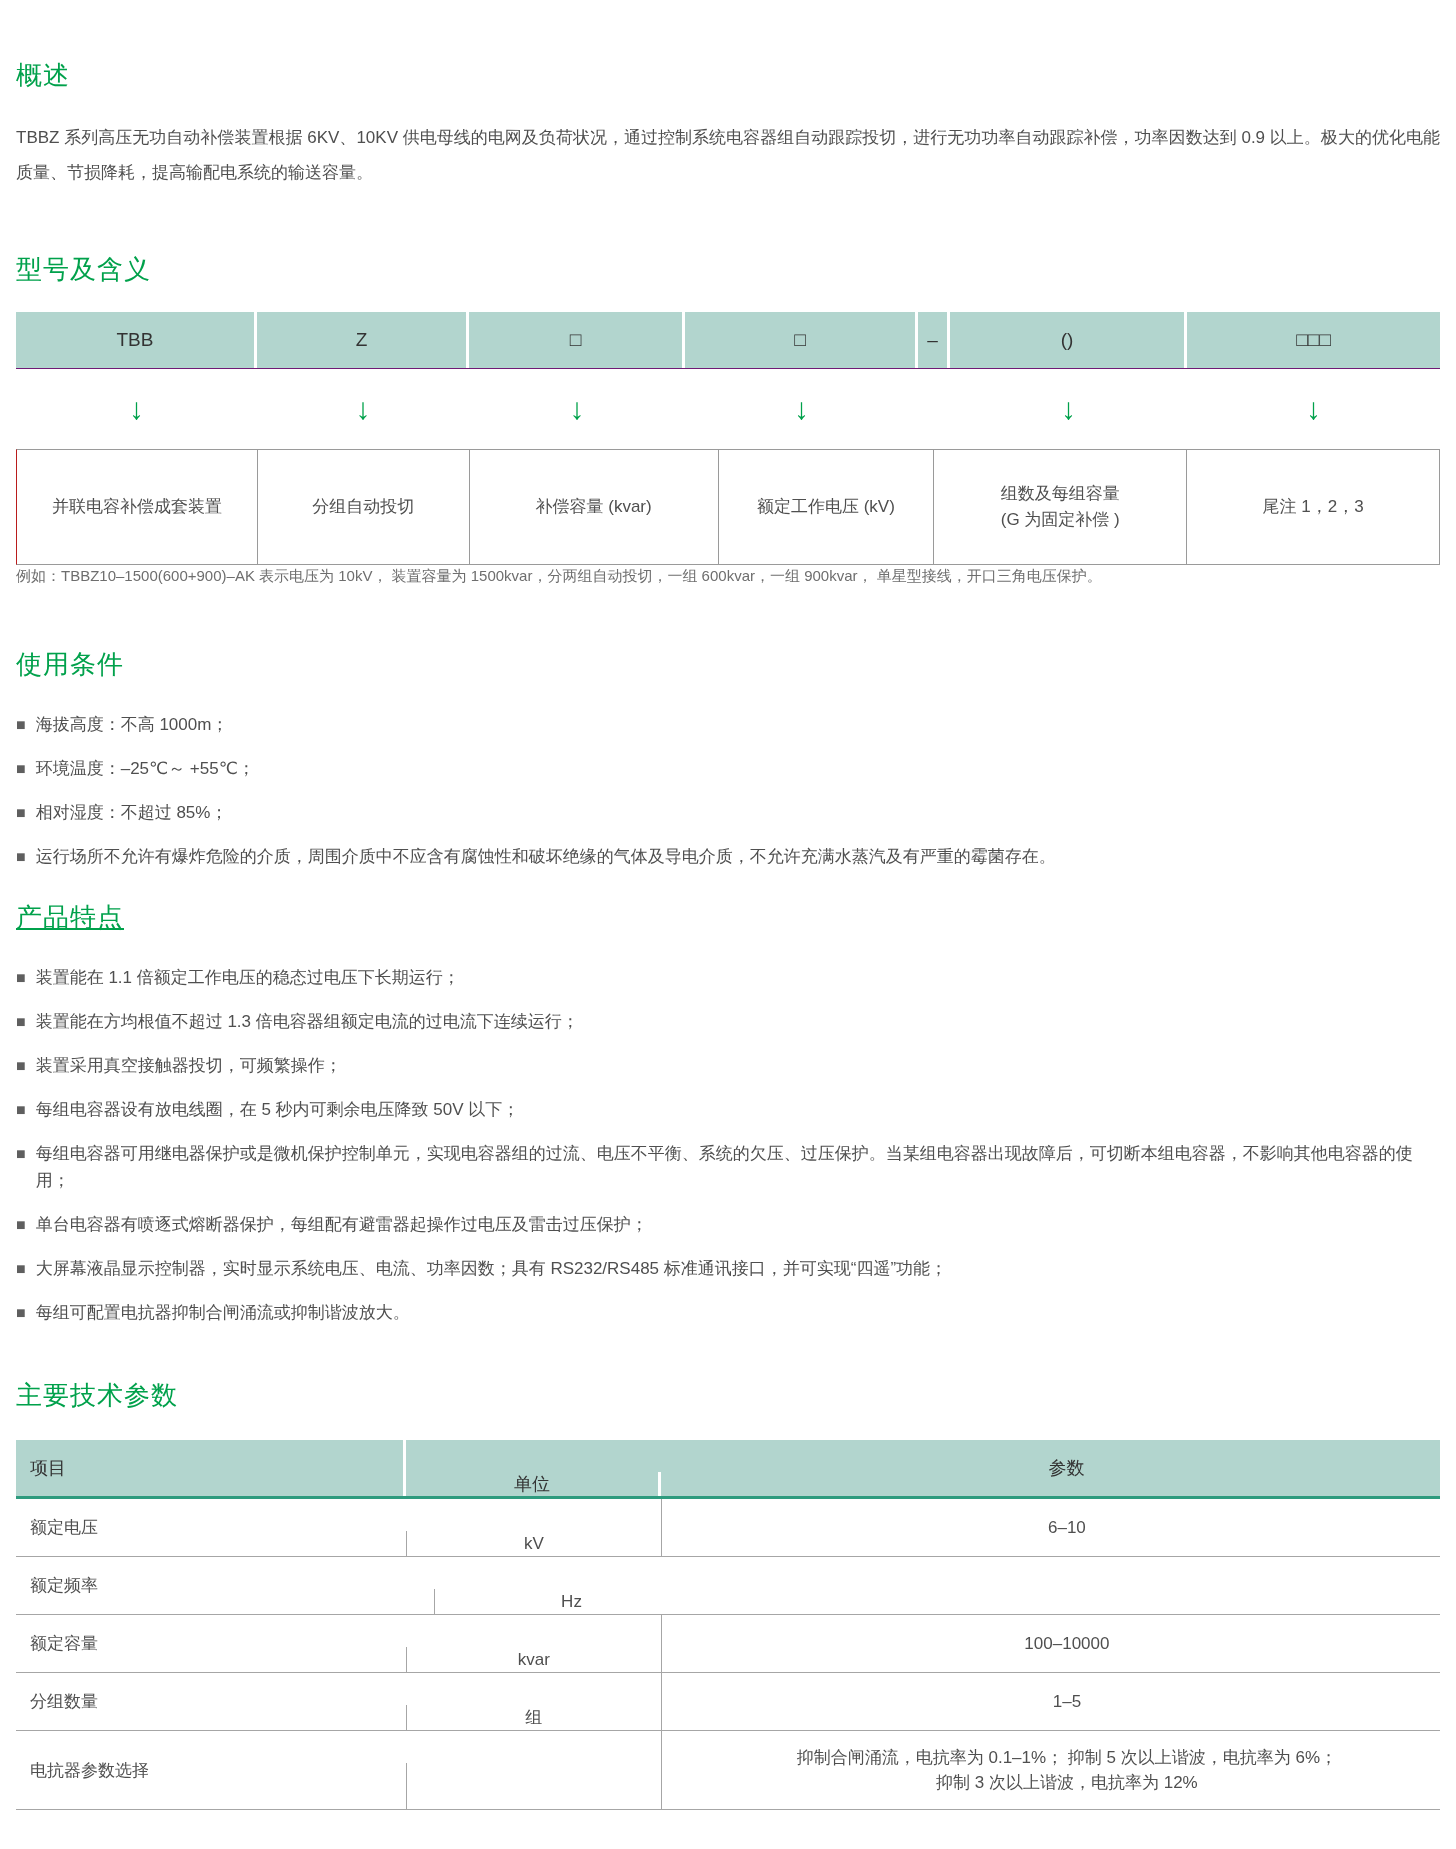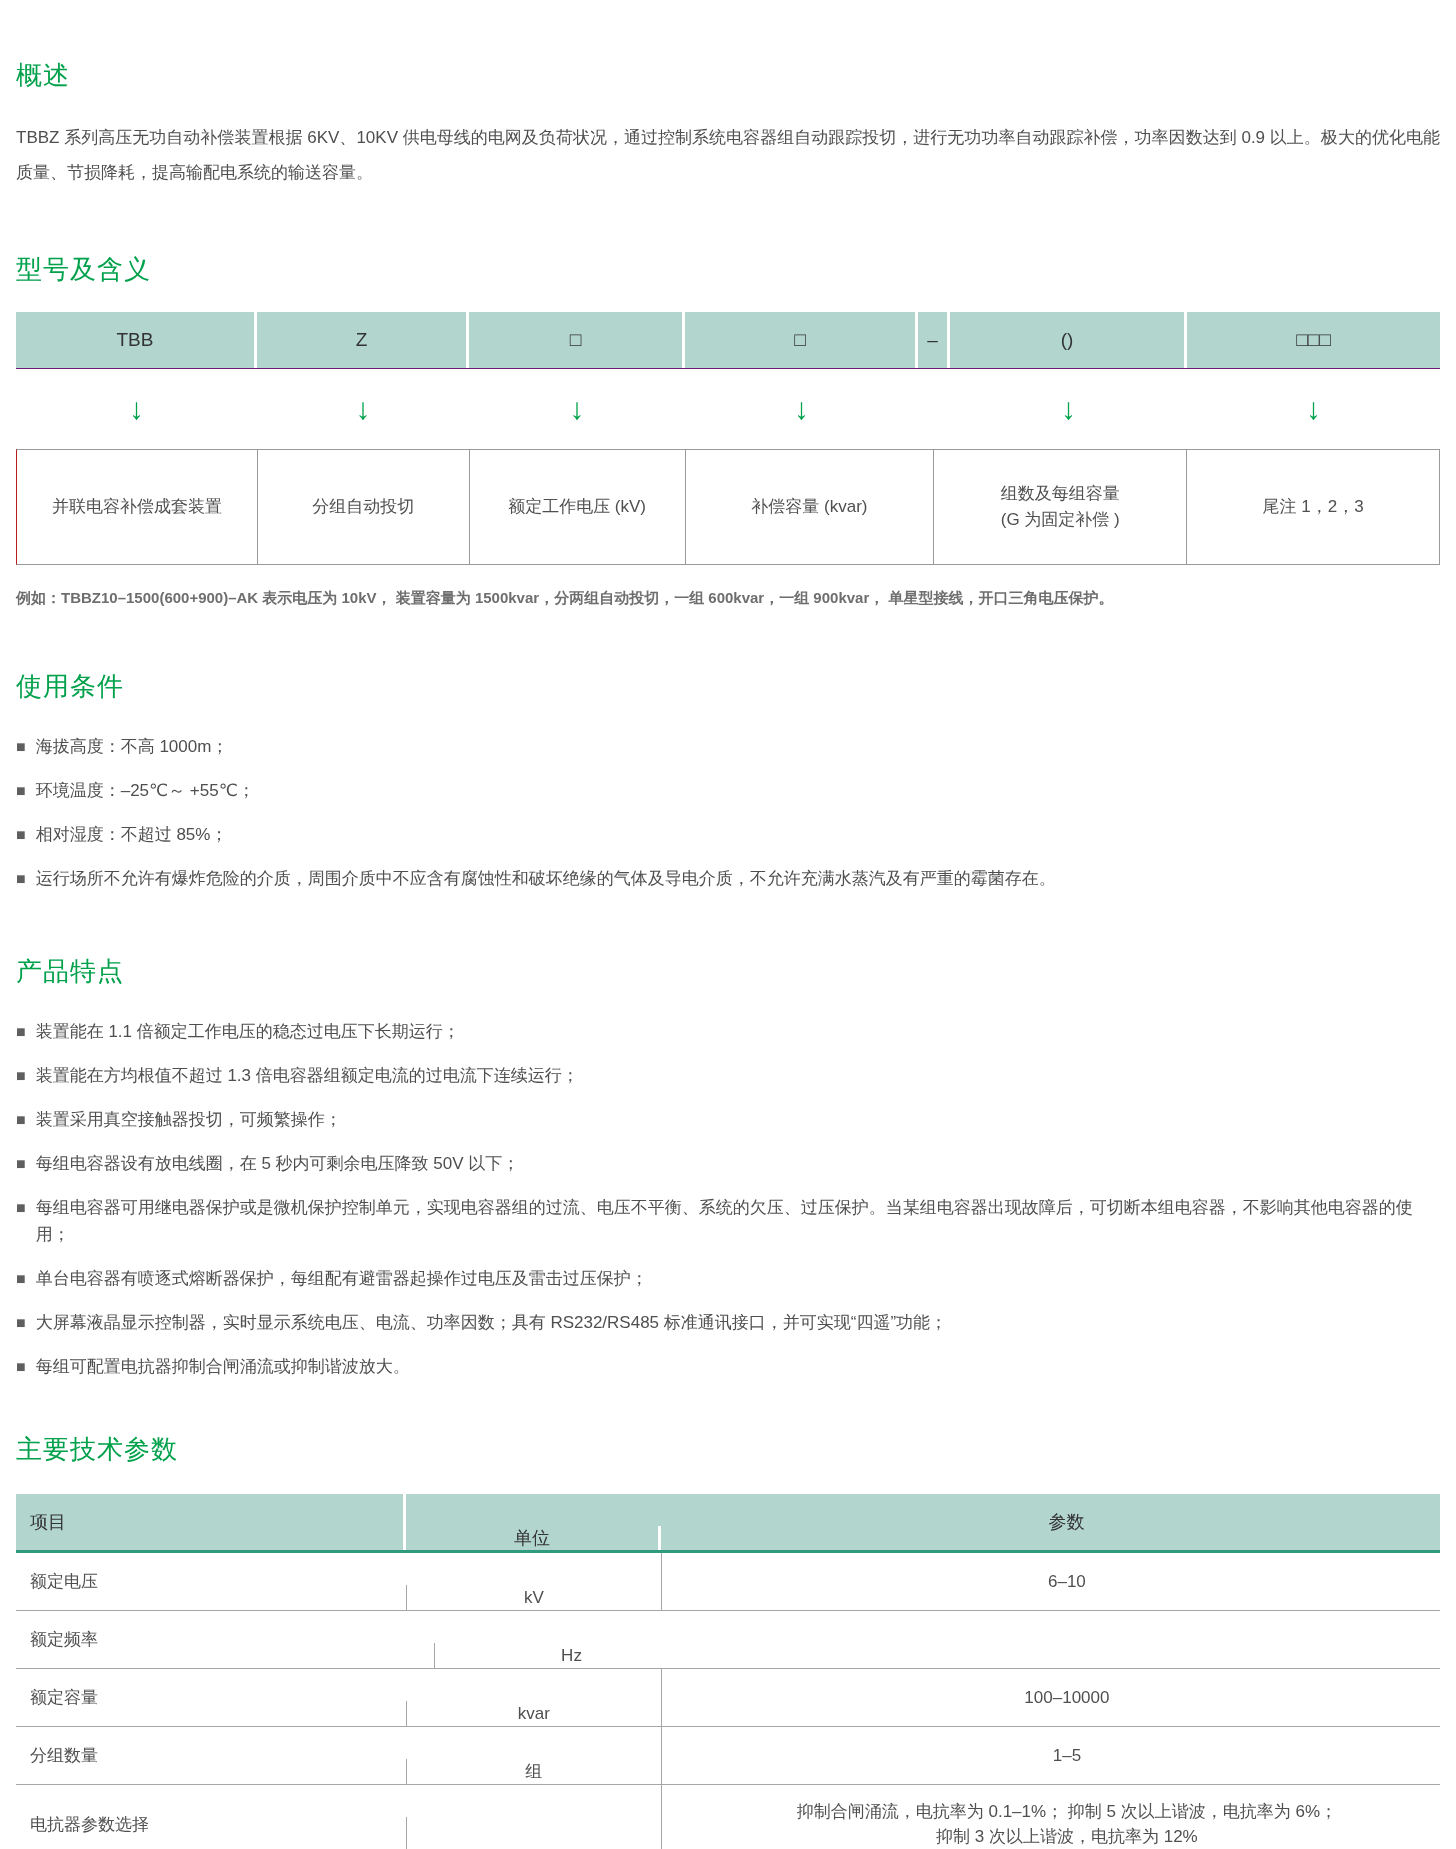--- a/index.html
+++ b/index.html
@@ -23,28 +23,28 @@
   .c5 { width: 32px; }  .c6 { width: 237px; } .c7 { width: 253px; }
 
   .arrow-row { display: flex; height: 80px; }
   .arrow-row .acell { display: flex; align-items: center; justify-content: center; }
   .arrow { color: #00A14B; font-size: 30px; line-height: 30px; }
 
   .desc-row { display: flex; height: 116px; border-top: 1px solid #9a9a9a; border-bottom: 1px solid #9a9a9a; border-left: 1px solid #b91c1c; box-sizing: border-box; }
   .desc-row .dcell { display: flex; flex-direction: column; align-items: center; justify-content: center; text-align: center; color: #4f4f4f; font-size: 17px; line-height: 26px; border-right: 1px solid #9a9a9a; box-sizing: border-box; }
   .d1 { width: 241px; } .d2 { width: 212px; } .d3 { width: 216px; } .d4 { width: 249px; } .d5 { width: 253px; } .d6 { width: 253px; }
 
-  .model-note { margin-top: 22px; color: #6e6e6e; font-size: 15px; line-height: 22px; font-weight: bold; }
+  .model-note { color: #6e6e6e; font-size: 15px; line-height: 22px; }
 
   #conditions-title { margin-top: 62px; }
   .bullet-list { margin-top: 32px; }
   .bullet-item { display: flex; align-items: flex-start; margin-bottom: 17px; color: #4f4f4f; font-size: 17px; line-height: 27px; }
   .bullet-sq { color: #5f5f5f; font-size: 16px; line-height: 27px; margin-right: 10px; flex: 0 0 auto; }
 
-  #features-title { margin-top: 64px; }
+  #features-title { margin-top: 32px; text-decoration: underline; }
 
   #params-title { margin-top: 54px; }
   .params-header { display: flex; margin-top: 30px; background: #B2D5CE; height: 56px; border-bottom: 3px solid #2E9B7E; }
   .params-header .pcell { display: flex; align-items: center; color: #333333; font-size: 18px; border-right: 3px solid #ffffff; box-sizing: border-box; }
   .params-header .pcell:last-child { border-right: none; }
   .p1 { width: 418px; } .p2 { width: 274px; margin-top: 32px; } .p3 { width: 835px; padding-left: 32px; }
   .pcell.left { padding-left: 14px; text-align: center; }
   .pcell.center { justify-content: center; }
 
   .params-row { display: flex; min-height: 48px; border-bottom: 1px solid #a6a6a6; }
@@ -96,25 +96,25 @@
       </div>
   </div>
 
   <div class="desc-row">
     <div class="dcell d1">
         <span>并联电容补偿成套装置</span>
       </div>
     <div class="dcell d2">
         <span>分组自动投切</span>
       </div>
+    <div class="dcell d4">
+        <span>补偿容量 (kvar)</span>
+      </div>
     <div class="dcell d3">
         <span>额定工作电压 (kV)</span>
-      </div>
-    <div class="dcell d4">
-        <span>补偿容量 (kvar)</span>
       </div>
     <div class="dcell d5">
         <span>组数及每组容量</span>
         <span>(G 为固定补偿 )</span>
       </div>
     <div class="dcell d6">
         <span>尾注 1，2，3</span>
       </div>
   </div>
 

